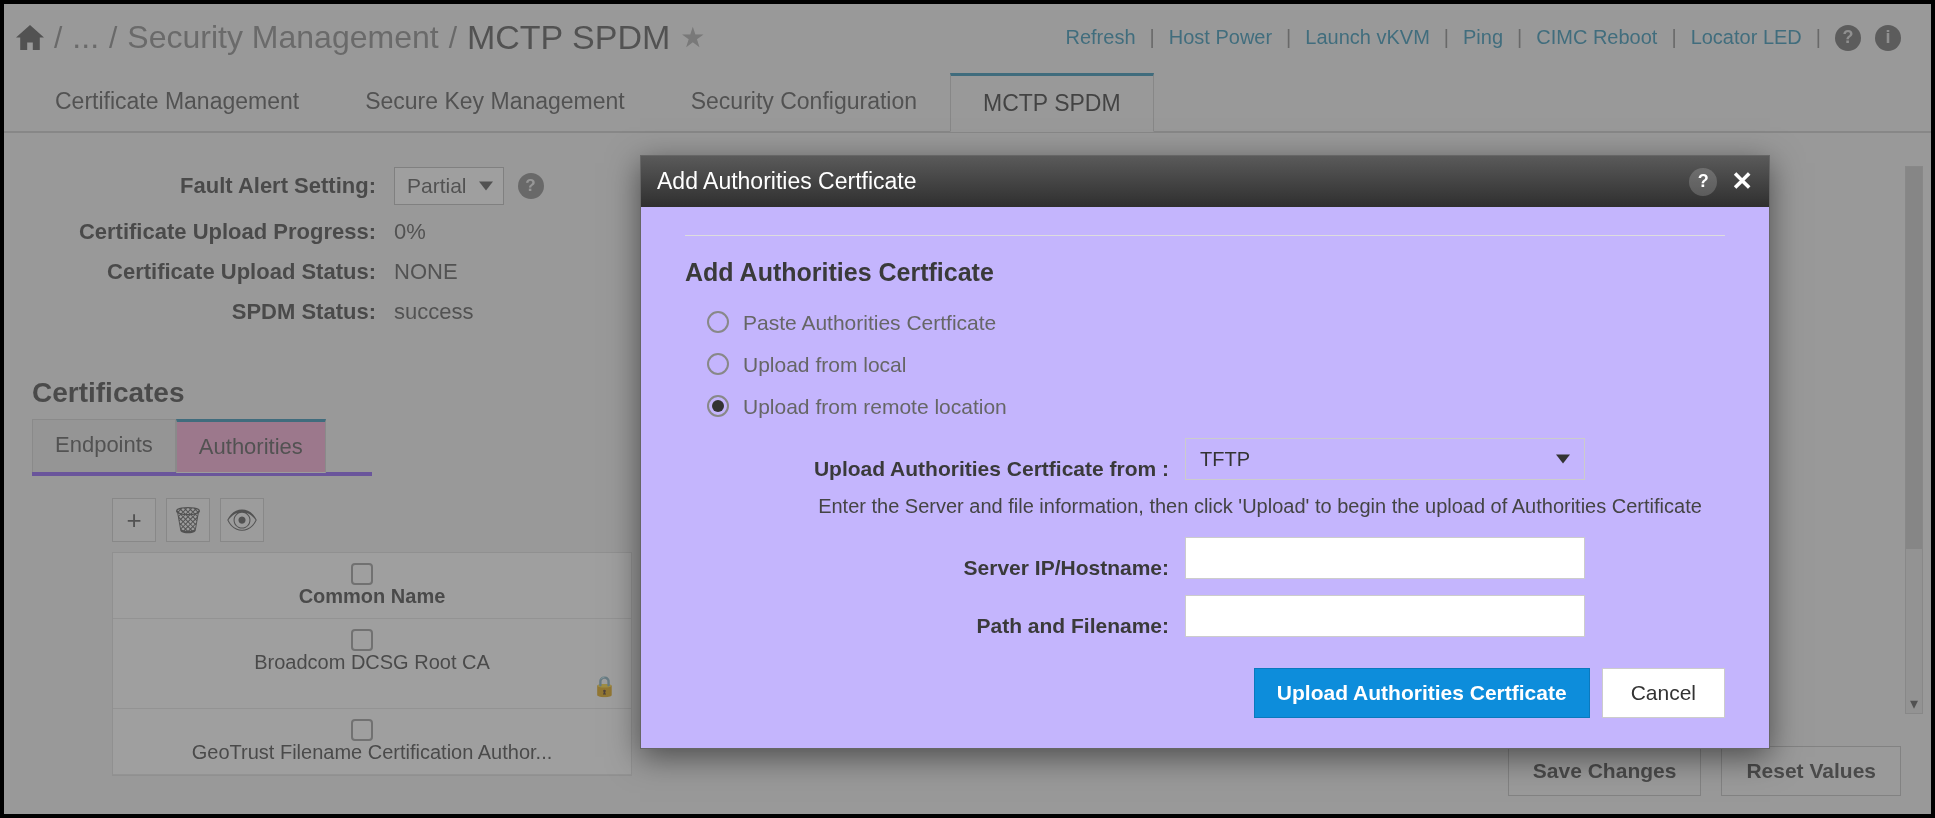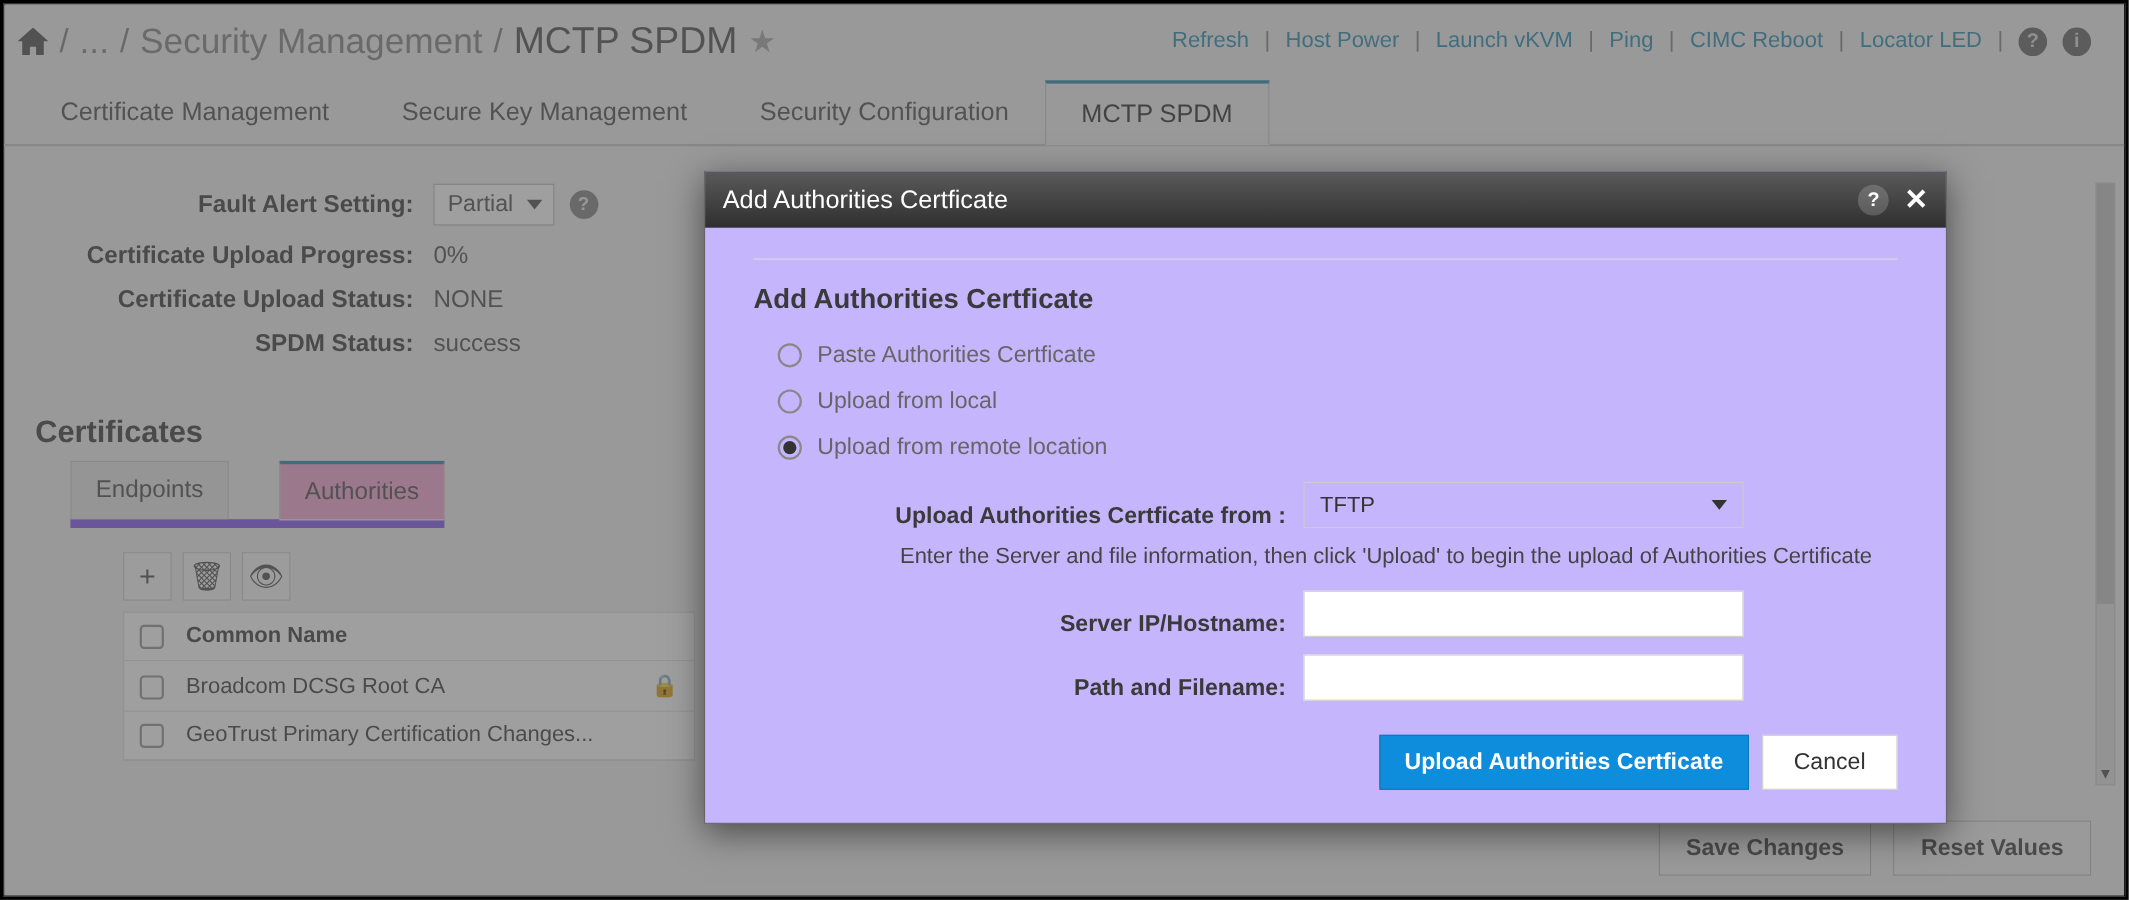--- a/index.html
+++ b/index.html
@@ -29,46 +29,46 @@
   .content { padding:20px 30px; display:flex; }
   .formcol { width:620px;}
   .frow { display:flex; align-items:center; margin:14px 0;}
   .flabel { width:360px; text-align:right; font-size:22px; font-weight:700; color:#444; padding-right:18px;}
   .fval { font-size:22px; color:#555;}
   .select { border:1px solid #bbb; padding:6px 36px 6px 12px; font-size:21px; color:#555; background:#fff; position:relative; display:flex; align-items:center;}
   .select .caret { position:absolute; right:10px; top:50%; transform:translateY(-50%); border-left:7px solid transparent; border-right:7px solid transparent; border-top:9px solid #555;}
   .qmark { width:26px; height:26px; border-radius:50%; background:#888; color:#eee; font-weight:700; display:flex; align-items:center; justify-content:center; font-size:17px; margin-left:14px;}
 
   .section-title { font-size:28px; font-weight:700; color:#444; margin:18px 0 10px 28px;}
-  .subtabs { display:flex; margin-left:60px; border-bottom:8px solid #8b5cf6; width:340px;justify-content:space-between;}
+  .subtabs { display:flex; margin-left:28px; border-bottom:4px solid #8b5cf6; width:340px;}
   .subtab { padding:12px 22px; font-size:22px; color:#555; border:1px solid #d0d0d0; border-bottom:none; background:#e8e8e8; cursor:pointer;}
   .subtab.active { background:#f9a8d4; border-bottom:1px solid #f8f8f8; border-top:3px solid #2d8fb3; margin-bottom:-1px;}
 
   .toolbar { display:flex; gap:10px; margin:22px 0 10px 108px;}
   .tbtn { width:44px; height:44px; border:1px solid #ccc; background:#f8f8f8; display:flex; align-items:center; justify-content:center; font-size:26px; color:#555; cursor:pointer;}
 
   .table { margin-left:108px; width:520px; border:1px solid #ddd; background:#fff;}
-  .thr, .tdr { display:flex; align-items:flex-end; padding:10px 14px; border-bottom:1px solid #e4e4e4; font-size:20px; color:#444;}
+  .thr, .tdr { display:flex; align-items:center; padding:10px 14px; border-bottom:1px solid #e4e4e4; font-size:20px; color:#444;flex-direction:column;}
   .thr { font-weight:700;}
   .cb { width:22px; height:22px; border:2px solid #999; border-radius:4px; margin-right:20px;}
   .lock { margin-left:auto; font-size:20px;}
 
   .footer { position:absolute; right:30px; bottom:18px; display:flex; gap:20px;}
   .btn { padding:12px 24px; border:1px solid #bfbfbf; background:#f4f4f4; font-size:21px; font-weight:700; color:#444; cursor:pointer;}
 
   
   .modal { position:absolute; left:640px; top:155px; width:1130px; background:#c4b5fd; border:1px solid #666; box-shadow:0 8px 30px rgba(0,0,0,.5); z-index:50;}
   .modal-header { background:linear-gradient(#5a5a5a,#2f2f2f); color:#fff; font-size:23px; padding:10px 16px; display:flex; align-items:center;}
   .modal-header .spacer { flex:1;}
   .modal-header .hicon { width:28px; height:28px; border-radius:50%; background:rgba(255,255,255,.18); display:flex; align-items:center; justify-content:center; font-weight:700; margin-left:12px; font-size:18px; cursor:pointer;}
   .modal-header .close { font-size:26px; margin-left:14px; cursor:pointer; font-weight:700;}
   .modal-body { padding:28px 44px 30px 44px;}
   .modal-body hr { border:none; border-top:1px solid #ddd; margin-bottom:22px;}
   .modal-body h2 { font-size:25px; font-weight:700; color:#3a3a3a; margin-bottom:24px;}
-  .radio-row { display:flex; align-items:center; margin:18px 0 18px 22px; font-size:21px; color:#666; cursor:pointer;}
+  .radio-row { display:flex; align-items:flex-start; margin:18px 0 18px 22px; font-size:21px; color:#666; cursor:pointer;}
   .radio { width:22px; height:22px; border:2px solid #888; border-radius:50%; margin-right:14px; display:flex; align-items:center; justify-content:center;}
   .radio.sel::after { content:''; width:12px; height:12px; border-radius:50%; background:#333;}
   .form-row { display:flex; align-items:center; margin:14px 0;}
   .form-row .lbl { width:500px; text-align:right; font-weight:700; font-size:21px; color:#3a3a3a; padding-right:16px;margin-top:20px;}
   .form-row .input { width:400px; height:42px; border:1px solid #ccc; font-size:20px; padding:0 10px;}
   .form-row .dropdown { width:400px; height:42px; border:1px solid #ccc; display:flex; align-items:center; padding:0 14px; font-size:20px; color:#333; position:relative;}
   .form-row .dropdown .caret { position:absolute; right:14px; top:50%; transform:translateY(-50%); border-left:7px solid transparent; border-right:7px solid transparent; border-top:9px solid #333;}
   .hint { text-align:center; font-size:20px; color:#444; margin:10px 0 18px 110px;}
   .modal-footer { display:flex; justify-content:flex-end; gap:12px; margin-top:30px;}
   .btn-primary { background:#0d8ddb; color:#fff; border:1px solid #0b79bd; padding:12px 22px; font-size:21px; font-weight:700; cursor:pointer;}
@@ -162,21 +162,21 @@
       <div class="cb"></div>
       <span>Common Name</span>
     </div>
     <div class="tdr">
       <div class="cb"></div>
       <span>Broadcom DCSG Root CA</span>
       <span class="lock">🔒</span>
     </div>
     <div class="tdr">
       <div class="cb"></div>
-      <span>GeoTrust Primary Certification Changes...</span>
+      <span>GeoTrust Filename Certification Author...</span>
     </div>
   </div>
 
   <div class="footer">
     <div class="btn">Save Changes</div>
     <div class="btn">Reset Values</div>
   </div>
 
   <div class="scrollbar">
     <div class="arrow up">▴</div>

